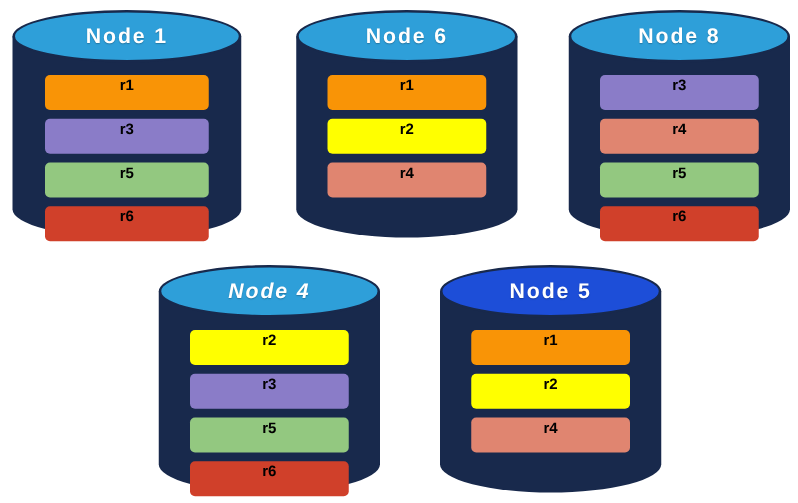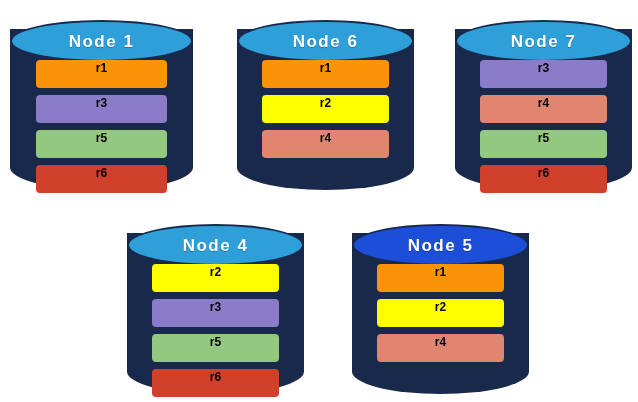--- a/index.html
+++ b/index.html
@@ -34,21 +34,21 @@
     top: 21px;             
     width: 100%;
     box-sizing: border-box;
     background: #18294c;
     border-bottom-left-radius: 50% 14%;
     border-bottom-right-radius: 50% 14%;
   }
   .cyl-top {
     position: absolute;
     left: 0;
-    top: 12px;
+    top: 0;
     width: 100%;
     height: 42px;
     box-sizing: border-box;
     background: #2e9fd9;
     border: 2px solid #18294c;
     border-radius: 50%;
     z-index: 3;
   }
   .cyl-top-label {
     position: absolute;
@@ -114,32 +114,32 @@
       </div>
       <div class="bars">
         <div class="bar" style="background: rgb(249, 148, 6); color: rgb(0, 0, 0);">r1</div>
         <div class="bar" style="background: rgb(255, 255, 0); color: rgb(0, 0, 0);">r2</div>
         <div class="bar" style="background: rgb(224, 133, 112); color: rgb(0, 0, 0);">r4</div>
       </div>
     </div>
     <div class="node" style="left: 455px; top: 8px; width: 177px; height: 182px;">
       <div class="cyl-body" style="height: 161px; background: rgb(24, 41, 76);"></div>
       <div class="cyl-top" style="background: rgb(46, 159, 217);">
-        <div class="cyl-top-label">Node  7</div>
+        <div class="cyl-top-label">Node  8</div>
       </div>
       <div class="bars">
         <div class="bar" style="background: rgb(138, 124, 200); color: rgb(0, 0, 0);">r3</div>
         <div class="bar" style="background: rgb(224, 133, 112); color: rgb(0, 0, 0);">r4</div>
         <div class="bar" style="background: rgb(147, 200, 128); color: rgb(0, 0, 0);">r5</div>
         <div class="bar" style="background: rgb(208, 64, 42); color: rgb(0, 0, 0);">r6</div>
       </div>
     </div>
     <div class="node" style="left: 127px; top: 212px; width: 177px; height: 182px;">
       <div class="cyl-body" style="height: 161px; background: rgb(24, 41, 76);"></div>
-      <div class="cyl-top" style="background: rgb(46, 159, 217);">
+      <div class="cyl-top" style="background: rgb(46, 159, 217); font-style: italic;">
         <div class="cyl-top-label">Node  4</div>
       </div>
       <div class="bars">
         <div class="bar" style="background: rgb(255, 255, 0); color: rgb(0, 0, 0);">r2</div>
         <div class="bar" style="background: rgb(138, 124, 200); color: rgb(0, 0, 0);">r3</div>
         <div class="bar" style="background: rgb(147, 200, 128); color: rgb(0, 0, 0);">r5</div>
         <div class="bar" style="background: rgb(208, 64, 42); color: rgb(0, 0, 0);">r6</div>
       </div>
     </div>
     <div class="node" style="left: 352px; top: 212px; width: 177px; height: 182px;">

